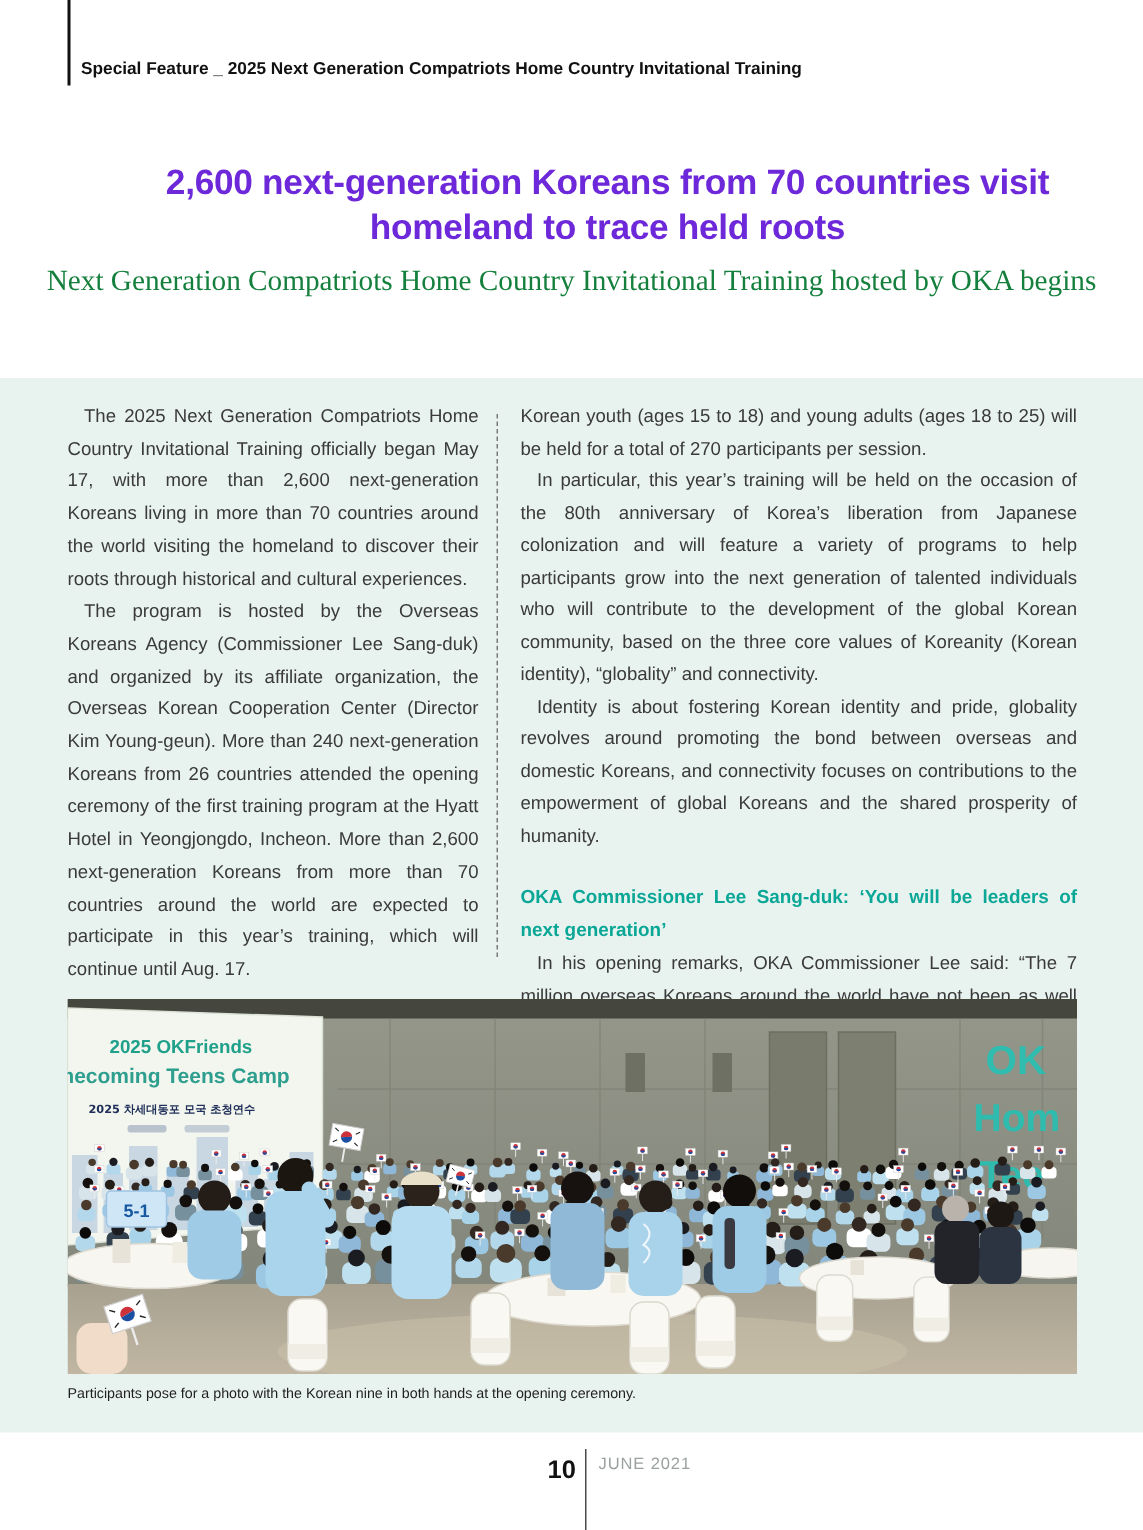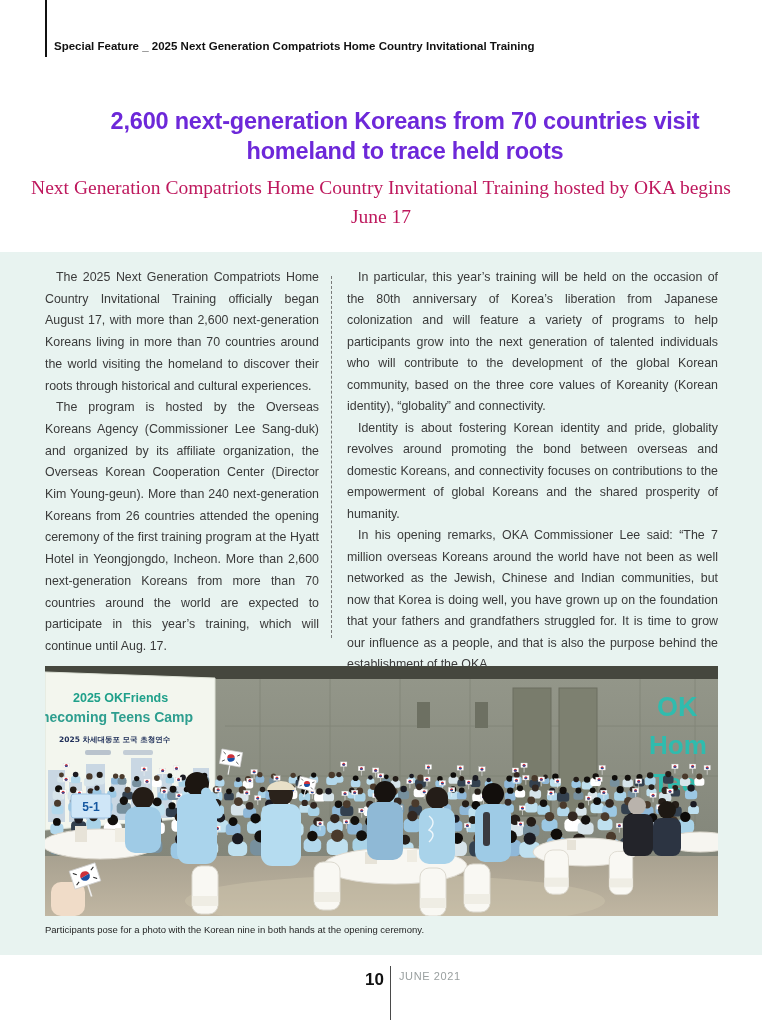--- a/index.html
+++ b/index.html
@@ -6,21 +6,21 @@
   .page{
     position:relative;width:762px;height:1020px;background:#ffffff;overflow:hidden;
     font-family:"Liberation Sans", sans-serif;
   }
   
   .kicker-bar{position:absolute;left:45px;top:0;width:2px;height:57px;background:#111;}
   .kicker{position:absolute;left:54px;top:40px;font-size:11.5px;font-weight:bold;color:#111;letter-spacing:0;white-space:nowrap;}
   
   .title{position:absolute;left:0;top:106px;width:762px;text-align:center;color:#6d28d9;
          font-size:23.5px;font-weight:bold;line-height:30px;letter-spacing:-0.2px;padding-left:24px;}
-  .subtitle{position:absolute;left:0;top:173px;width:762px;text-align:center;color:#be185d;
+  .subtitle{position:absolute;left:0;top:173px;width:762px;text-align:center;color:#15803d;
             font-family:"Liberation Serif", serif;font-size:19.5px;line-height:29px;font-weight:400;}
   
   .band{position:absolute;left:0;top:252px;width:762px;height:703px;background:#e8f3f0;}
   .col{position:absolute;color:#3a3a3a;font-size:12.4px;text-align:justify;}
   .col p{margin:0;}
   .col p.ind{text-indent:11px;}
   .col-left{left:45px;top:267px;width:274px;line-height:21.7px;}
   .col-right{left:347px;top:267px;width:371px;line-height:21.5px;}
   .col h3{margin:20px 0 1px 0;color:#0ba796;font-size:12.6px;line-height:21.5px;font-weight:bold;text-align:justify;}
   .col-divider{position:absolute;left:331px;top:276px;height:362px;width:0;border-left:1px dashed #7a7a7a;}
@@ -40,37 +40,38 @@
   <div class="kicker-bar"></div>
   <div class="kicker">Special Feature _ 2025 Next Generation Compatriots Home Country Invitational Training</div>
 
   <div class="title">
     <div>2,600 next-generation Koreans from 70 countries visit</div>
     <div>homeland to trace held roots</div>
   </div>
 
   <div class="subtitle">
     <div>Next Generation Compatriots Home Country Invitational Training hosted by OKA begins</div>
-    <div>June 17</div>
   </div>
 
   <div class="band"></div>
 
   <div class="col col-left">
-    <p class="ind">The 2025 Next Generation Compatriots Home Country Invitational Training officially began August 17, with more than 2,600 next-generation Koreans living in more than 70 countries around the world visiting the homeland to discover their roots through historical and cultural experiences.</p>
+    <p class="ind">The 2025 Next Generation Compatriots Home Country Invitational Training officially began May 17, with more than 2,600 next-generation Koreans living in more than 70 countries around the world visiting the homeland to discover their roots through historical and cultural experiences.</p>
     <p class="ind">The program is hosted by the Overseas Koreans Agency (Commissioner Lee Sang-duk) and organized by its affiliate organization, the Overseas Korean Cooperation Center (Director Kim Young-geun). More than 240 next-generation Koreans from 26 countries attended the opening ceremony of the first training program at the Hyatt Hotel in Yeongjongdo, Incheon. More than 2,600 next-generation Koreans from more than 70 countries around the world are expected to participate in this year’s training, which will continue until Aug. 17.</p>
     <h3>Nine one-week training sessions will be held until Aug. 17</h3>
     <p class="ind">The nine one-week training sessions for overseas</p>
   </div>
 
   <div class="col-divider"></div>
 
   <div class="col col-right">
+    <p>Korean youth (ages 15 to 18) and young adults (ages 18 to 25) will be held for a total of 270 participants per session.</p>
     <p class="ind">In particular, this year’s training will be held on the occasion of the 80th anniversary of Korea’s liberation from Japanese colonization and will feature a variety of programs to help participants grow into the next generation of talented individuals who will contribute to the development of the global Korean community, based on the three core values of Koreanity (Korean identity), “globality” and connectivity.</p>
     <p class="ind">Identity is about fostering Korean identity and pride, globality revolves around promoting the bond between overseas and domestic Koreans, and connectivity focuses on contributions to the empowerment of global Koreans and the shared prosperity of humanity.</p>
+    <h3>OKA Commissioner Lee Sang-duk: ‘You will be leaders of next generation’</h3>
     <p class="ind">In his opening remarks, OKA Commissioner Lee said: “The 7 million overseas Koreans around the world have not been as well networked as the Jewish, Chinese and Indian communities, but now that Korea is doing well, you have grown up on the foundation that your fathers and grandfathers struggled for. It is time to grow our influence as a people, and that is also the purpose behind the establishment of the OKA.</p>
   </div>
 
   <svg class="photo" viewBox="0 0 673 250" xmlns="http://www.w3.org/2000/svg">
     <defs>
       <linearGradient id="wallg" x1="0" y1="0" x2="0" y2="1">
         <stop offset="0" stop-color="#94978a"></stop>
           <stop offset="1" stop-color="#83867a"></stop>
       </linearGradient>
       <linearGradient id="floorg" x1="0" y1="0" x2="0" y2="1">

